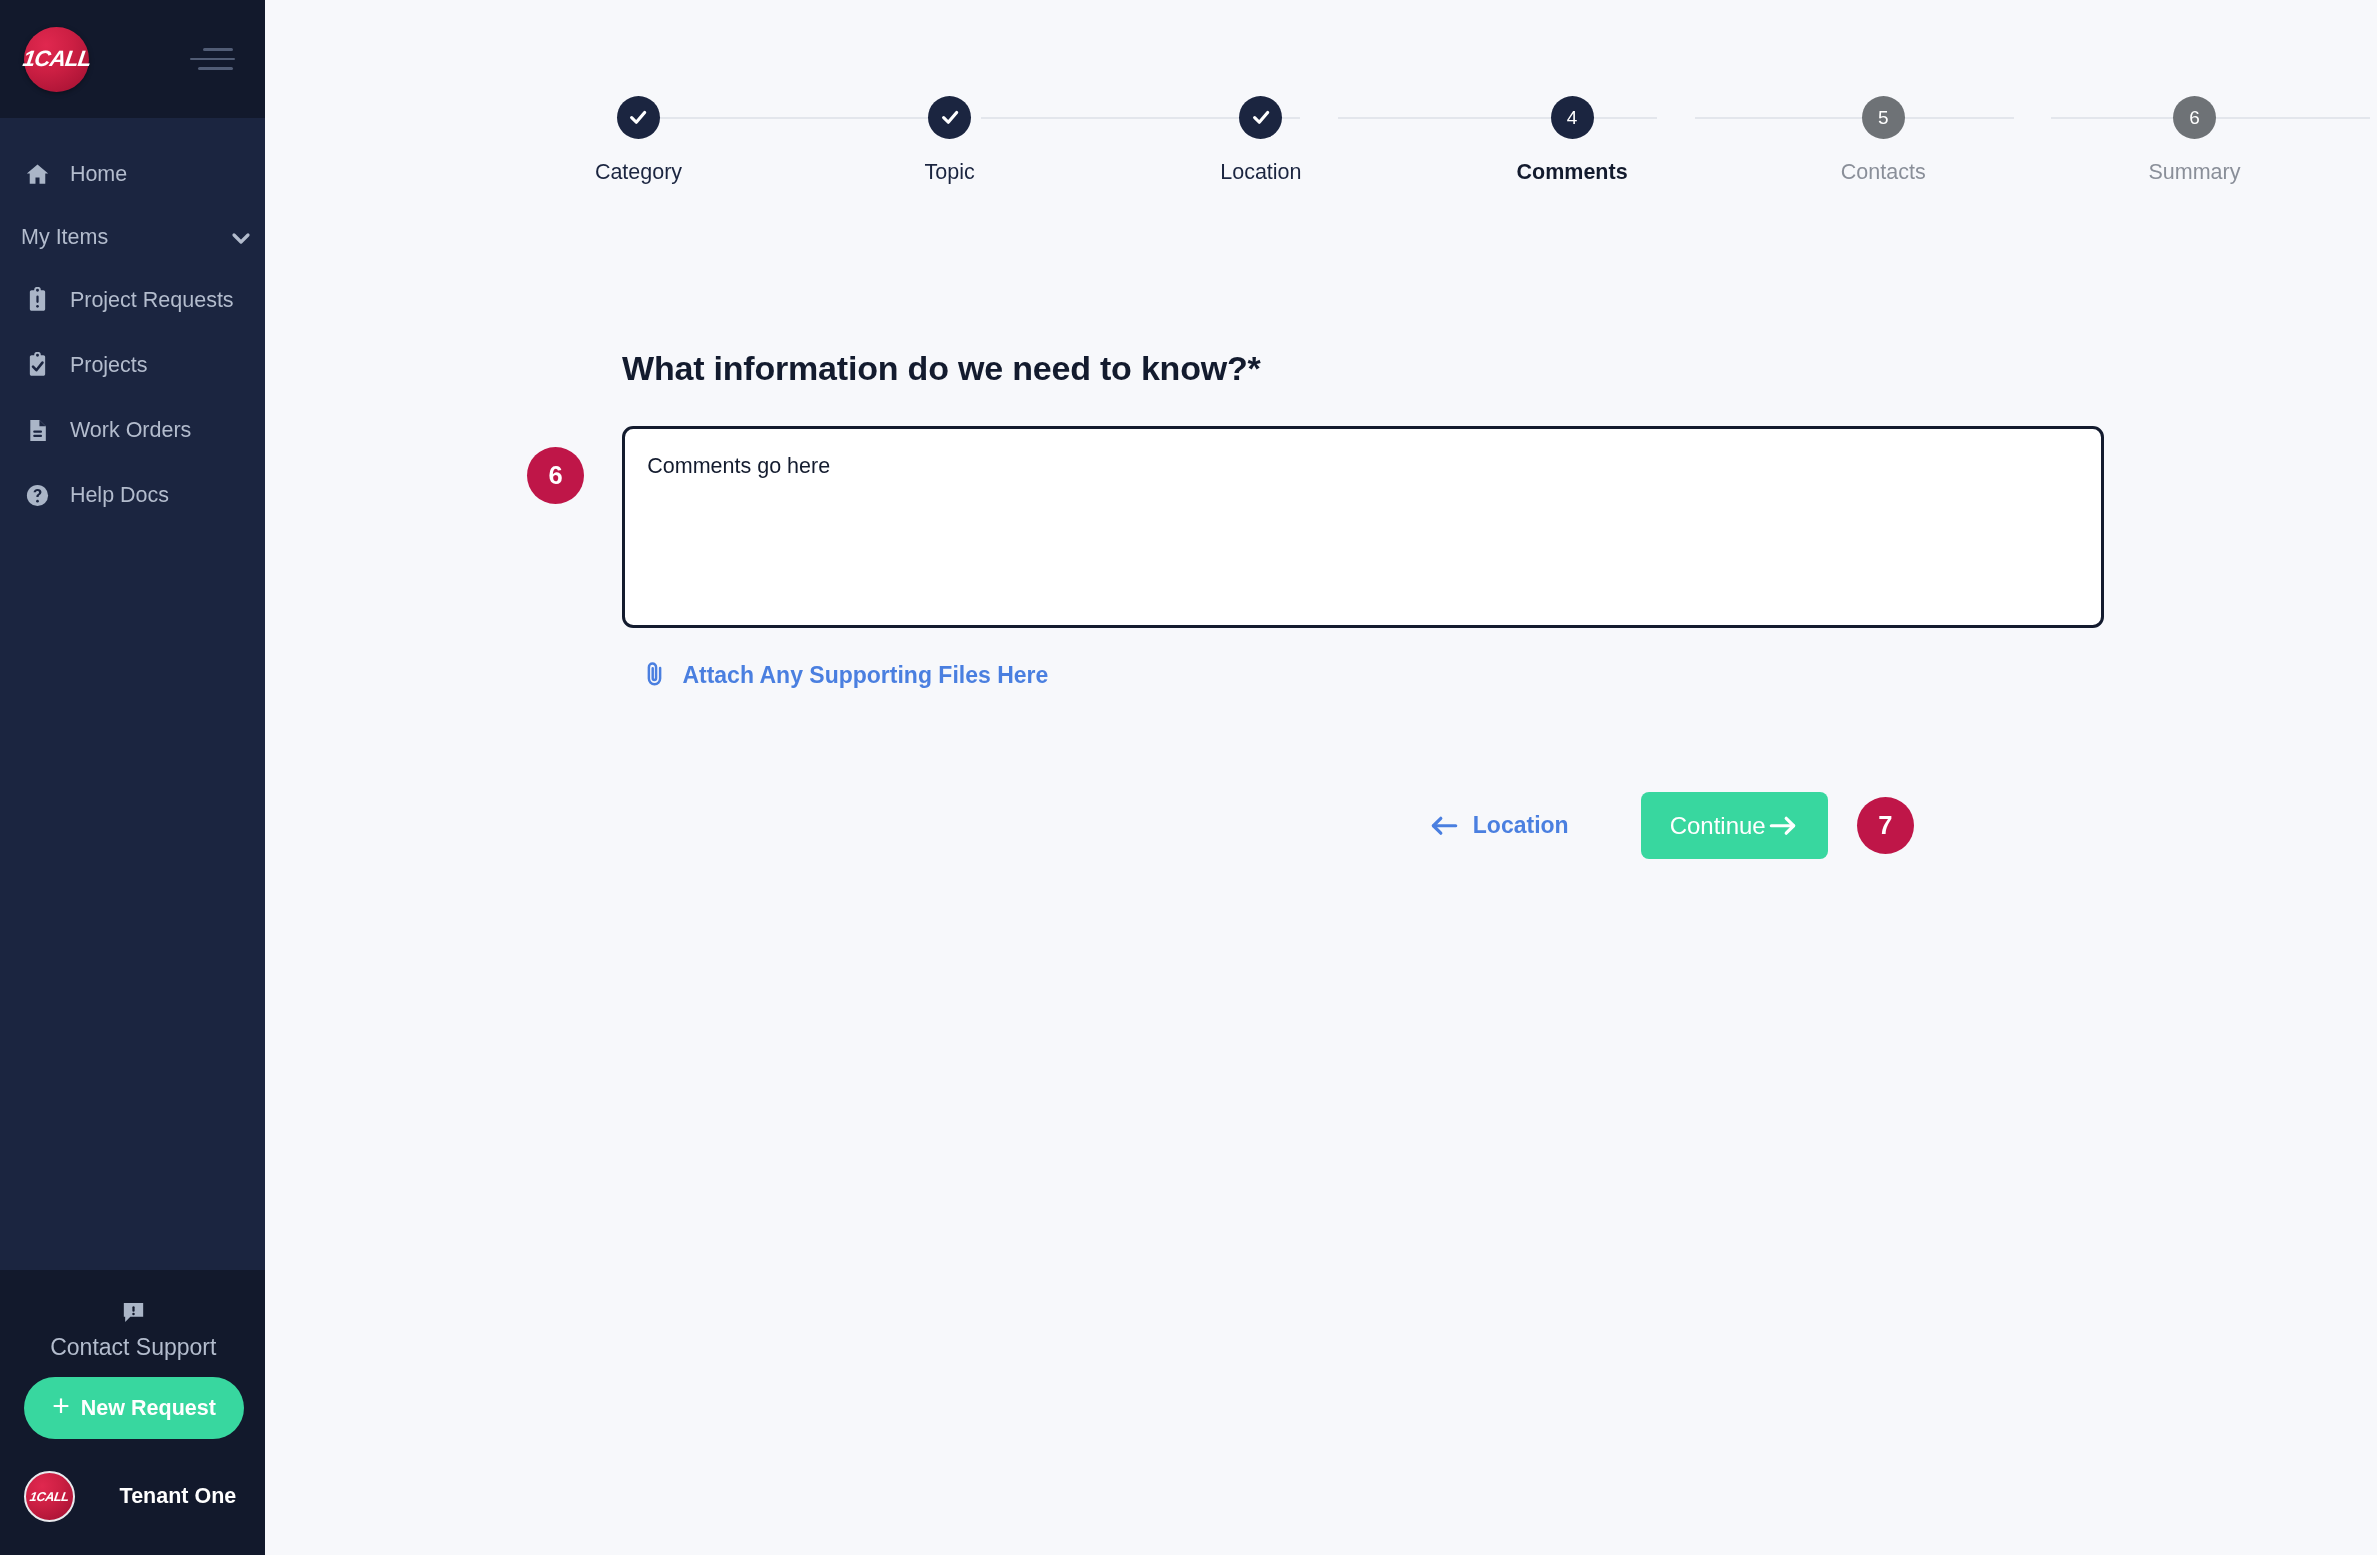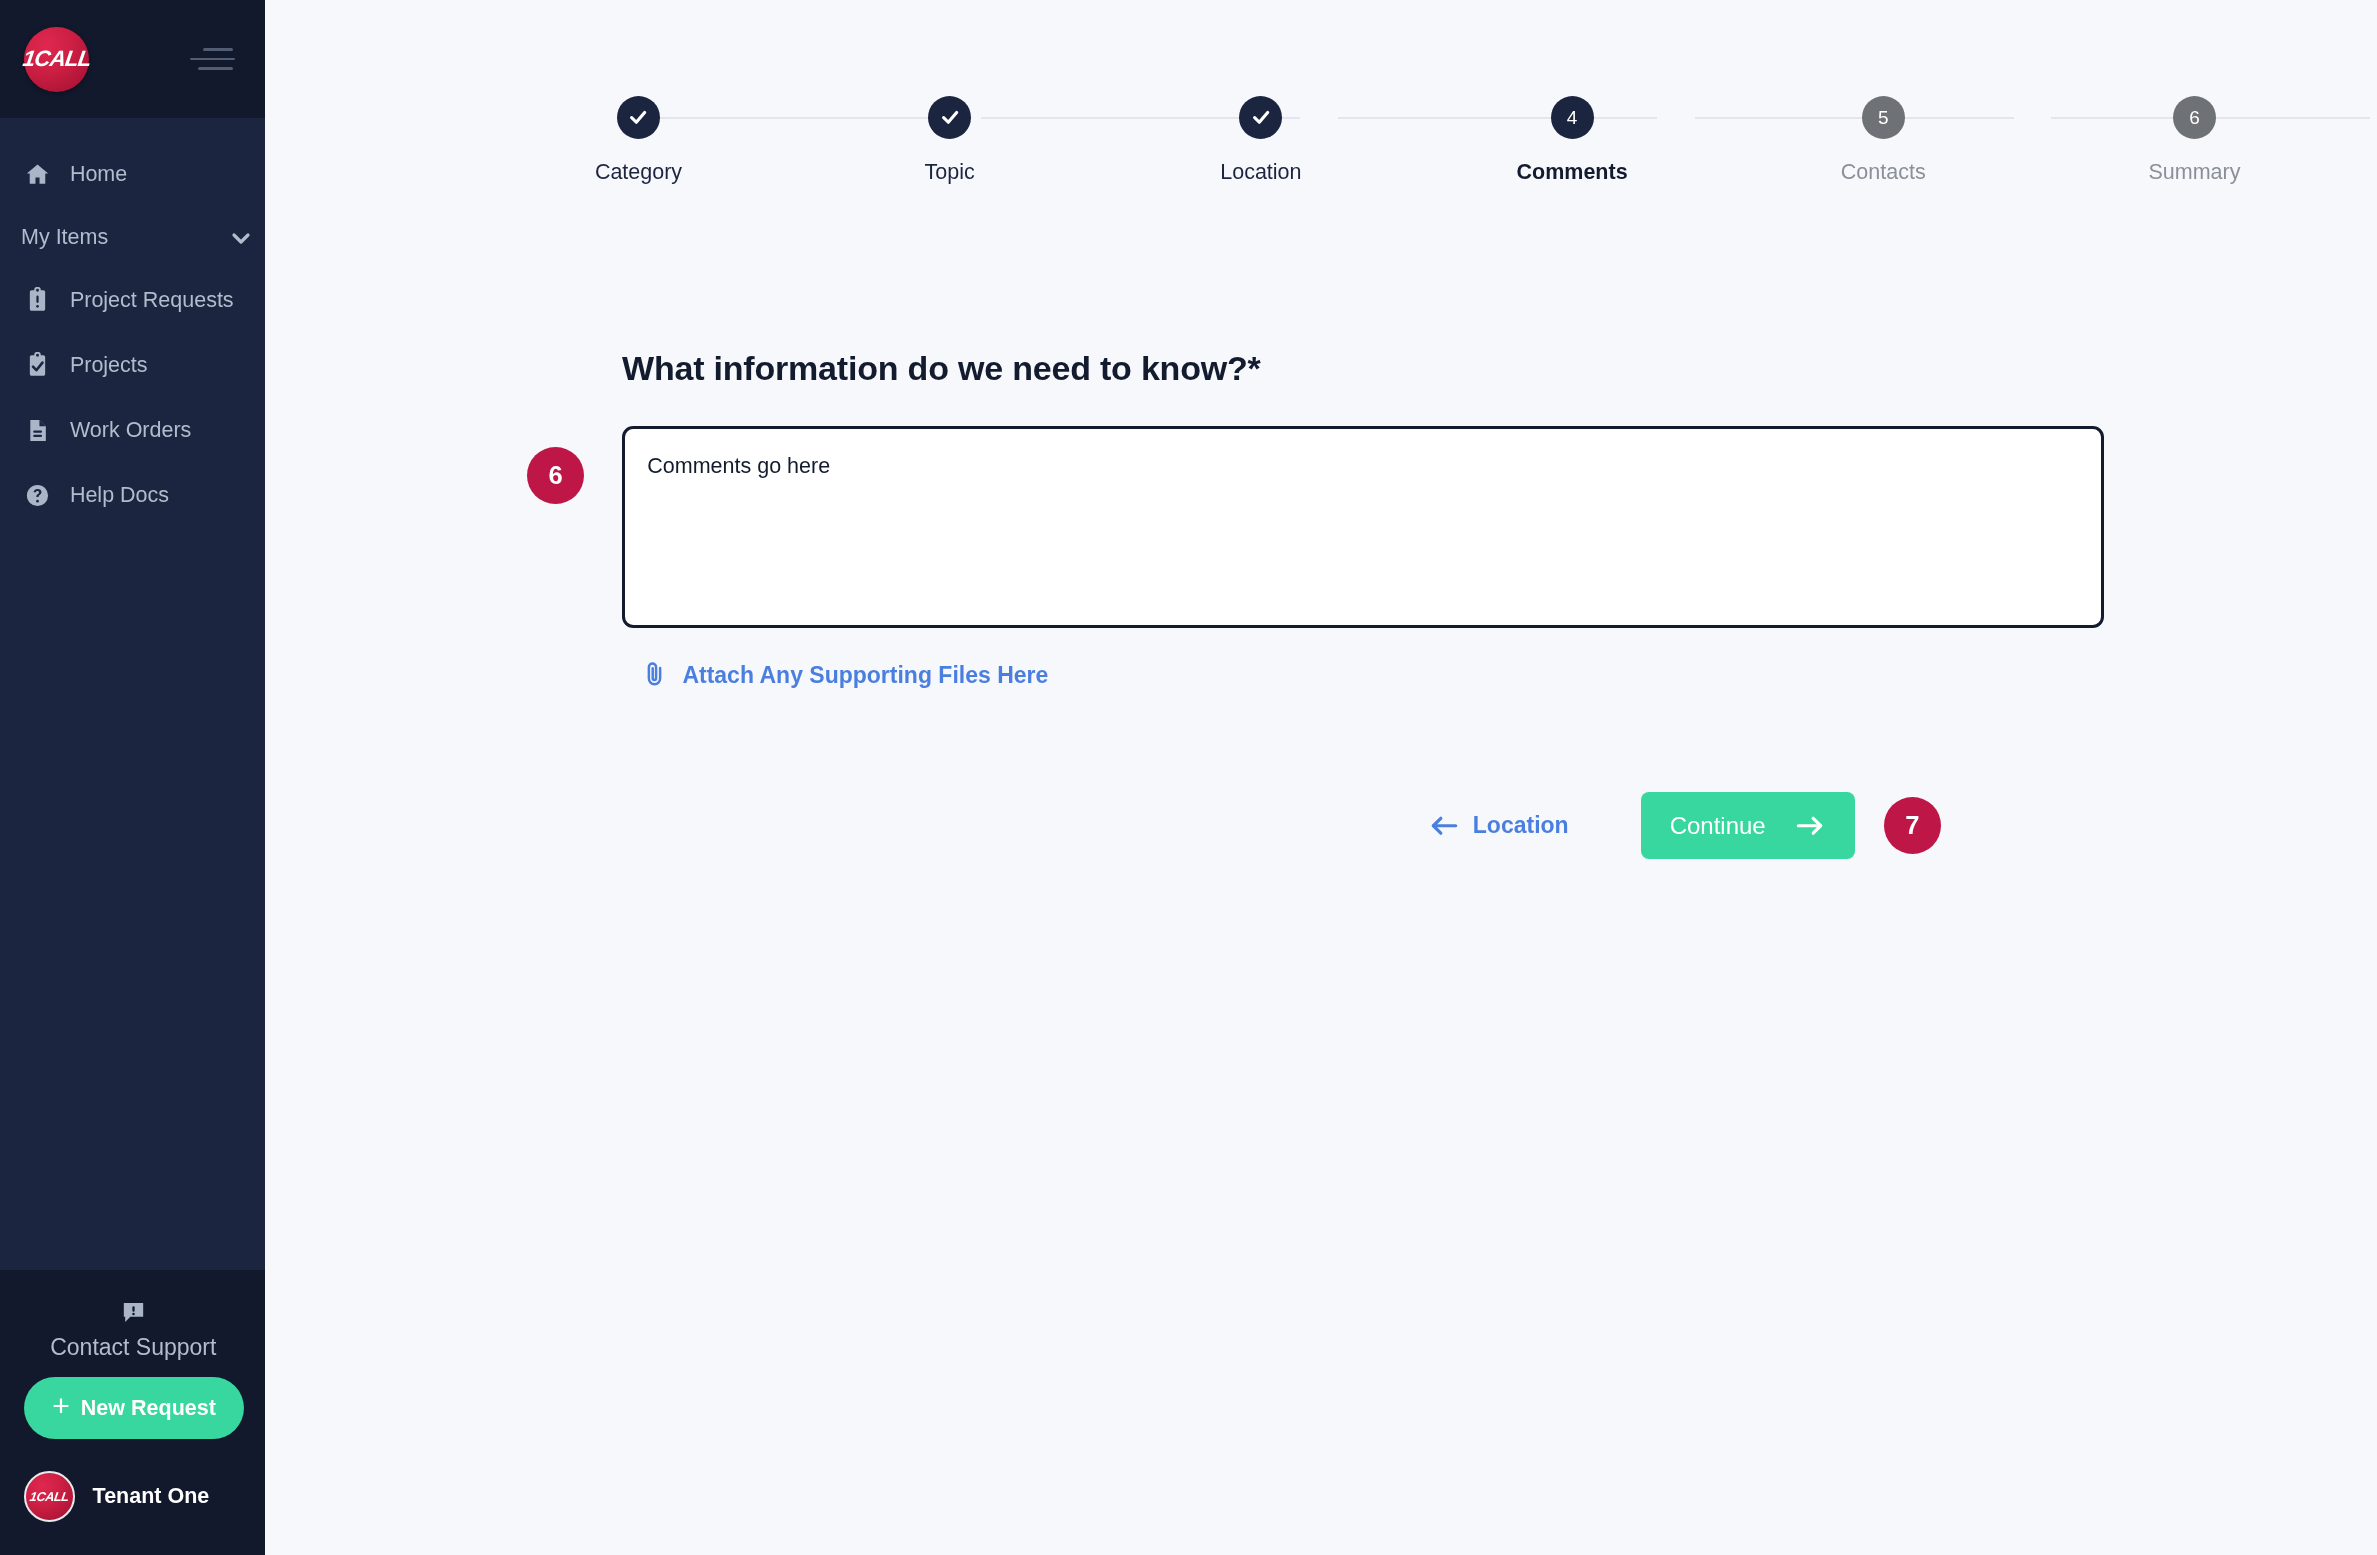--- a/index.html
+++ b/index.html
@@ -158,21 +158,21 @@
     border-radius: 50%;
     background: radial-gradient(circle at 34% 28%, #e0284f 0%, #cc1f43 42%, #9e0f30 100%);
     border: 2.4px solid #e9eaee;
     display: flex; align-items: center; justify-content: center;
     flex: 0 0 51px;
   }
   .tenant-avatar span {
     color: #fff; font-size: 12.8px; font-weight: bold; font-style: italic;
     transform: skewX(-8deg); letter-spacing: -0.5px;
   }
-  .tenant-name { color: #ffffff; font-size: 21.5px; font-weight: bold; }
+  .tenant-name { color: #ffffff; font-size: 21.5px; font-weight: bold; margin-left: 27px; }
 
   
   .main {
     flex: 1 1 auto;
     background: #f7f8fb;
     position: relative;
     height: 1556px;
   }
 
   
@@ -318,21 +318,21 @@
     background: #38d79f;
     color: #ffffff;
     border: none;
     height: 67px;
     padding: 0 29px;
     border-radius: 8px;
     font-size: 24px;
     font-family: "Liberation Sans", sans-serif;
     display: flex;
     align-items: center;
-    gap: 28px;
+    gap: 1px;
     cursor: pointer;
   }
   .continue-btn svg { width: 32px; height: 25.5px; stroke: #ffffff; fill: none; stroke-width: 3; }
 </style>
 </head>
 <body>
 
 <div id="app">
 
   <aside class="sidebar">

